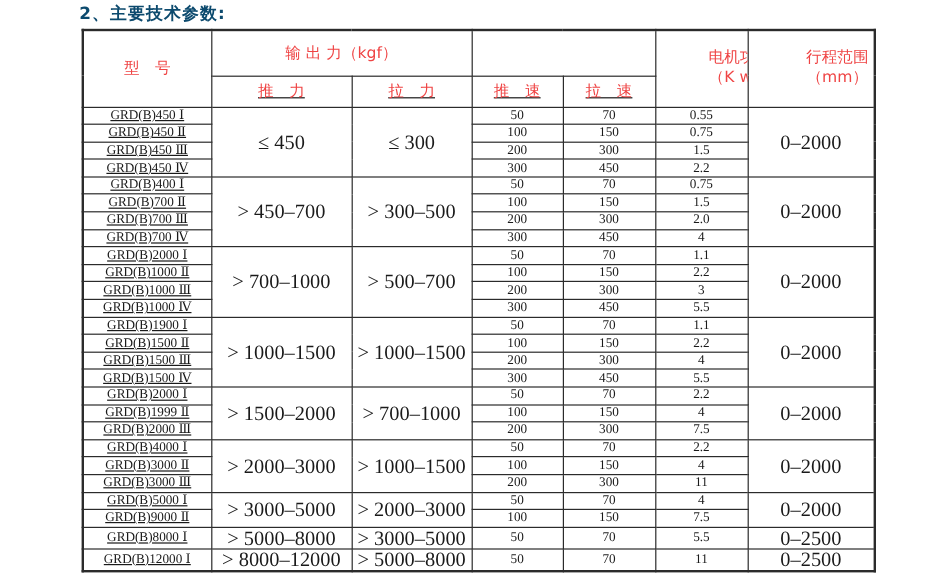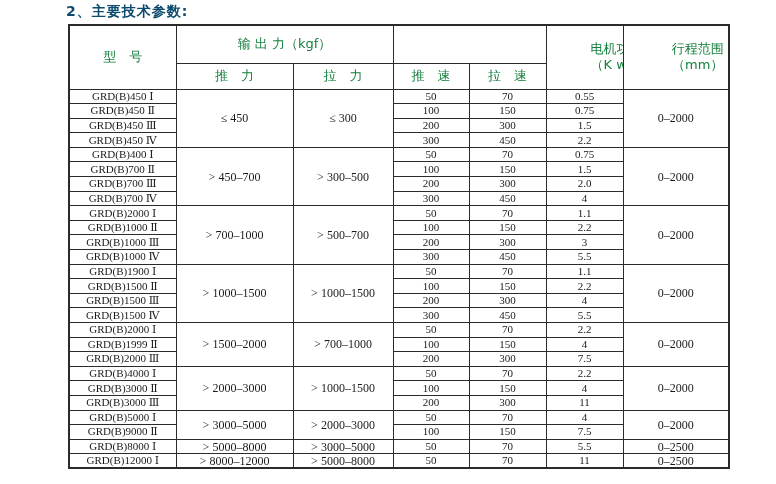--- a/index.html
+++ b/index.html
@@ -20,32 +20,32 @@
     width:660px;border-collapse:collapse;table-layout:fixed;
     border:2px solid #2b2b2b;
   }
   .spec th,.spec td{
     border:1px solid #2b2b2b;
     text-align:center;vertical-align:middle;
     padding:0;overflow:hidden;white-space:nowrap;
   }
   .spec thead th{
     font-family:"DejaVu Sans","Liberation Sans",sans-serif;
-    font-weight:normal;font-size:13px;color:#15803d;
+    font-weight:normal;font-size:13px;color:#ef4444;
   }
   .spec thead tr.hrow1{height:38px;}
-  .spec thead tr.hrow2{height:26px;}
+  .spec thead tr.hrow2{height:26px;text-decoration:underline;}
   .spec thead .two-line div{line-height:16px;margin-left:44px;}
   .spec tbody tr{height:14.6px;}
   .spec tbody td{
     font-size:11px;line-height:1;
     font-family:"Liberation Serif","DejaVu Serif",serif;
   }
-  .spec tbody td.model-cell{font-size:11px;}
-  .spec tbody td.force-cell,.spec tbody td.stroke-cell{font-size:12px;}
+  .spec tbody td.model-cell{font-size:11px;text-decoration:underline;}
+  .spec tbody td.force-cell,.spec tbody td.stroke-cell{font-size:17px;}
 </style>
 </head>
 <body>
 
 <div class="page-title">2、主要技术参数:</div>
 
 <table class="spec">
   <colgroup>
     <col style="width:107px">
     <col style="width:117px">

